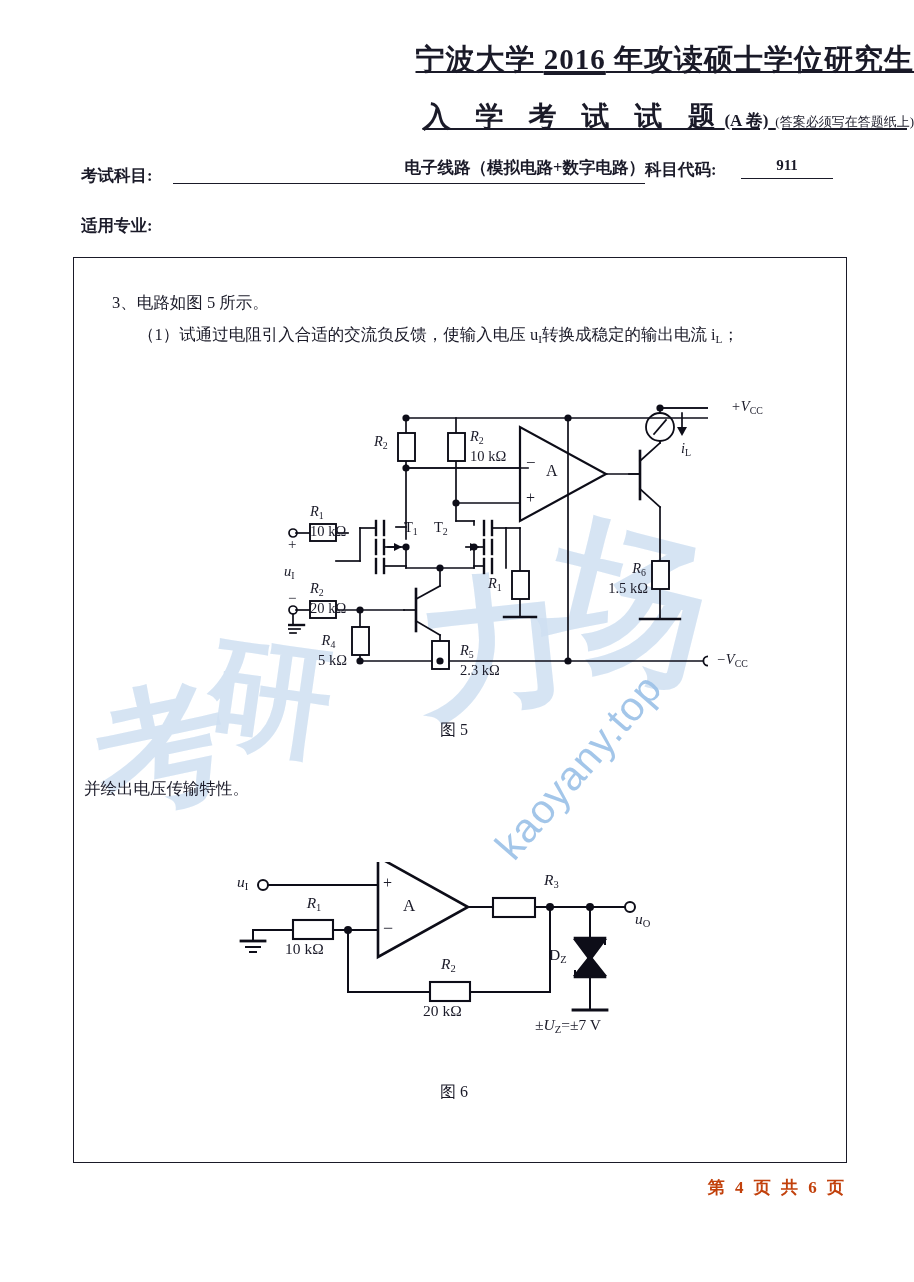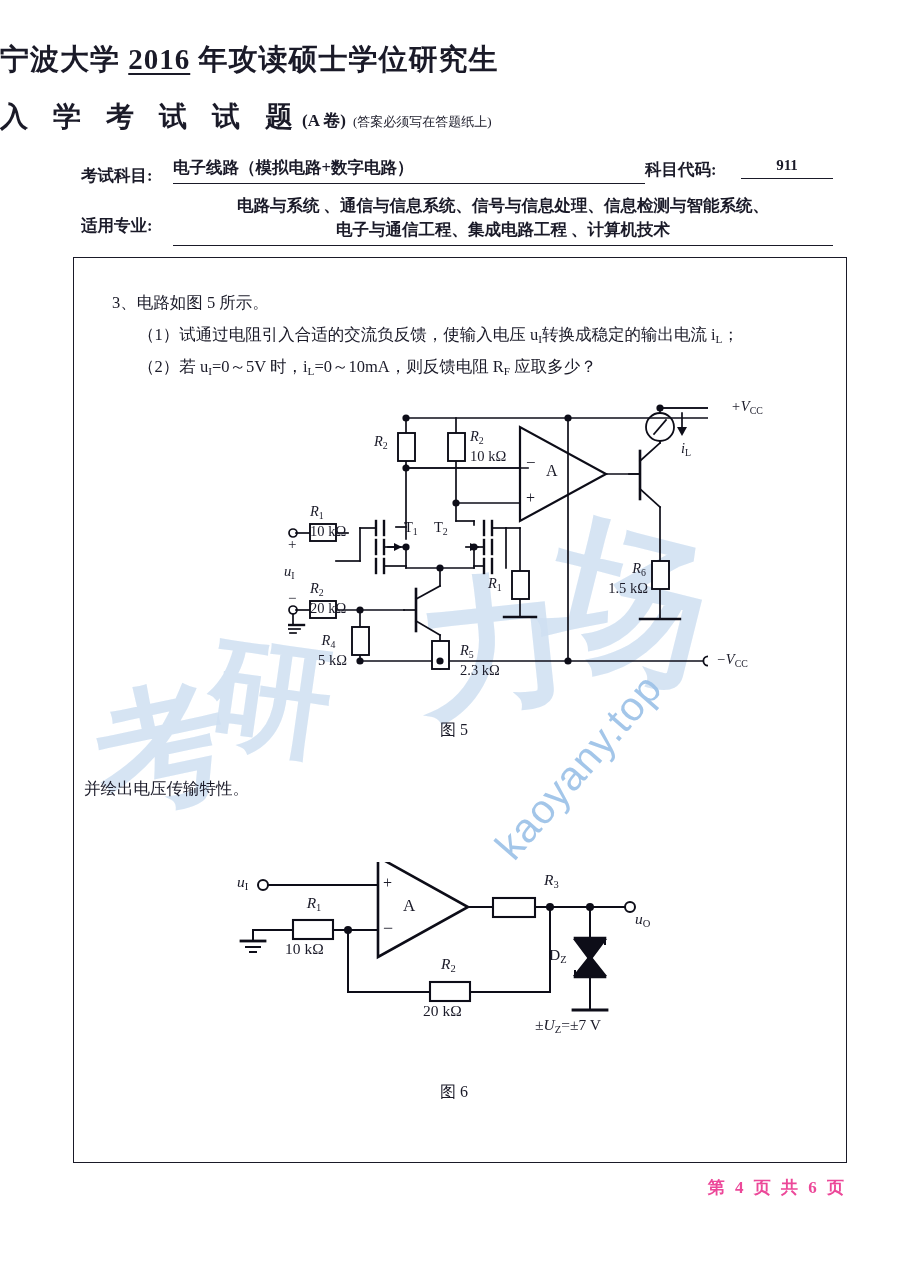--- a/index.html
+++ b/index.html
@@ -15,39 +15,39 @@
     color:#cfe0f2;font-family:"Liberation Serif",serif;font-weight:bold;
     opacity:.85;
   }
   .wm-url{
     color:#9fc3e8;font-size:41px;font-family:"Liberation Sans",sans-serif;
     transform:rotate(-49deg);transform-origin:left top;white-space:nowrap;
     opacity:.95;letter-spacing:1px;
   }
 
   
-  .hdr{position:relative;z-index:3;text-align:left;}
+  .hdr{position:relative;z-index:3;text-align:right;text-decoration:underline;}
   .title1{
     font-size:29px;font-weight:bold;letter-spacing:1px;
     padding-top:42px;line-height:1.2;
   }
   .title1 .yr{ text-decoration:underline; text-underline-offset:4px; }
   .title2{
     font-size:28px;font-weight:bold;margin-top:22px;line-height:1.25;
   }
   .title2 .spaced{letter-spacing:9px;}
   .title2 .vol{font-size:17px;letter-spacing:0;}
   .title2 .note{font-size:13px;font-weight:normal;letter-spacing:0;}
 
   
   .meta{position:relative;z-index:3;width:752px;margin:22px auto 0;font-size:16.5px;}
   .meta .row{display:flex;align-items:flex-start;}
   .meta .lab{width:92px;flex:0 0 92px;font-weight:bold;padding-top:3px;margin-top:6px;}
   .meta .val{
-    flex:1;text-align:left;font-weight:bold;
+    flex:1;text-align:right;font-weight:bold;
     border-bottom:1.3px solid #1a1a28;padding:1px 0 4px;
   }
   .meta .code-lab{width:96px;flex:0 0 96px;font-weight:bold;padding-top:3px;text-align:left;}
   .meta .code-val{
     width:92px;flex:0 0 92px;text-align:center;font-weight:bold;font-size:15px;
     border-bottom:1.3px solid #1a1a28;padding:1px 0 4px;
   }
   .meta .row2{margin-top:5px;}
   .meta .val2{
     flex:1;text-align:center;font-weight:bold;line-height:1.45;
@@ -60,21 +60,21 @@
     position:absolute;left:73px;top:257px;width:774px;height:906px;
     border:1.4px solid #1a1a28;box-sizing:border-box;z-index:2;
   }
   .q{position:absolute;z-index:3;font-size:16.5px;line-height:1.95;}
   sub{font-size:.68em;vertical-align:-.28em;}
   .it{font-style:italic;}
 
   .cap{position:absolute;z-index:3;font-size:16px;}
   .footer{
     position:absolute;z-index:3;right:67px;top:1176px;font-size:17px;
-    font-weight:bold;color:#ec4899;letter-spacing:3px;
+    font-weight:bold;color:#c2410c;letter-spacing:3px;
   }
   svg{display:block;}
   .figwrap{position:absolute;z-index:3;}
 </style>
 </head>
 <body>
 
 <div id="page">
 
   <div class="wm wm-cal" style="left:96px;top:660px;font-size:132px;transform:rotate(-12deg);">考</div>
@@ -95,38 +95,31 @@
 
   <div class="meta">
     <div class="row">
       <div class="lab">考试科目:</div>
       <div class="val">电子线路（模拟电路+数字电路）</div>
       <div class="code-lab">科目代码:</div>
       <div class="code-val">911</div>
     </div>
     <div class="row row2">
       <div class="lab">适用专业:</div>
-      <div class="val2">
-        <div>电路与系统 、通信与信息系统、信号与信息处理、信息检测与智能系统、</div>
-        <div>电子与通信工程、集成电路工程 、计算机技术</div>
-      </div>
     </div>
   </div>
 
   <div id="box"></div>
 
   <div class="q" style="left:112px;top:287px;width:700px;">
     <div>
       <span>3、</span><span>电路如图 5 所示。</span>
     </div>
     <div style="padding-left:26px;">
       <span>（1）试通过电阻引入合适的交流负反馈，使输入电压 u</span><sub>I</sub><span>转换成稳定的输出电流 i</span><sub>L</sub><span>；</span>
-    </div>
-    <div style="padding-left:26px;">
-      <span>（2）若 u</span><sub>I</sub><span>=0～5V 时，i</span><sub>L</sub><span>=0～10mA，则反馈电阻 R</span><sub>F</sub><span> 应取多少？</span>
     </div>
   </div>
 
   <div class="figwrap" style="left:288px;top:403px;">
     <svg width="420" height="300" viewBox="0 0 420 300">
       <g stroke="#0d0d18" stroke-width="1.7" fill="none" stroke-linecap="square">
 
         <path d="M118 15 H 648"></path>
 
         <path d="M118 15 V 30"></path>

